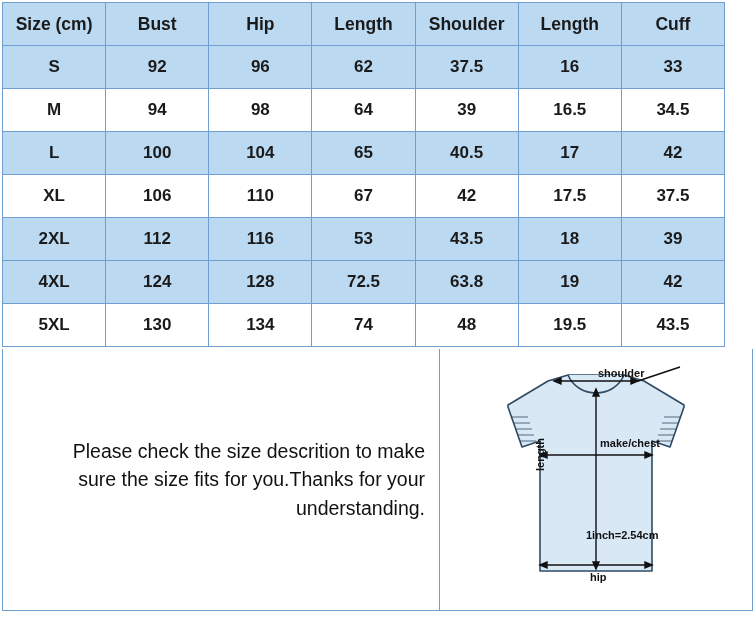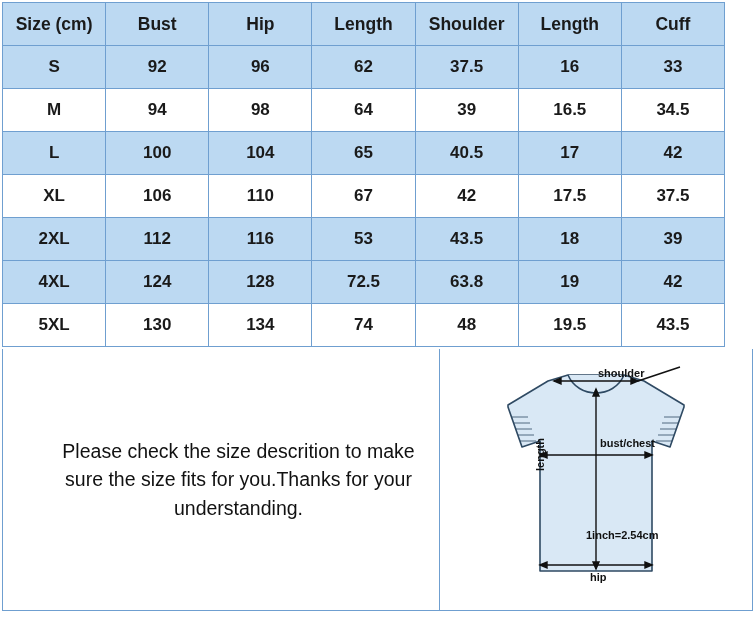--- a/index.html
+++ b/index.html
@@ -61,21 +61,21 @@
     box-sizing: border-box;
     display: flex;
     align-items: center;
     justify-content: center;
     background: #ffffff;
     padding: 0 14px;
   }
   .note-text {
     font-size: 19.5px;
     line-height: 1.45;
-    text-align: center;
+    text-align: right;
     color: #111111;
     margin-left: 35px;
   }
   .diagram-cell {
     flex: 1;
     border: 1px solid #6f9fd0;
     border-top: none;
     border-left: none;
     box-sizing: border-box;
     background: #ffffff;
@@ -254,21 +254,21 @@
           </g>
 
           <g stroke="#111111" stroke-width="1.4" fill="#111111">
             <line x1="92" y1="206" x2="204" y2="206"></line>
             <polygon points="92,206 99,203 99,209"></polygon>
             <polygon points="204,206 197,203 197,209"></polygon>
           </g>
         </svg>
 
         <span class="diag-label lbl-shoulder">shoulder</span>
-        <span class="diag-label lbl-bust">bust/chest</span>
+        <span class="diag-label lbl-bust">make/chest</span>
         <span class="diag-label lbl-length">length</span>
         <span class="diag-label lbl-inch">1inch=2.54cm</span>
         <span class="diag-label lbl-hip">hip</span>
       </div>
     </div>
 
   </div>
 </div>
 
 </body></html>

